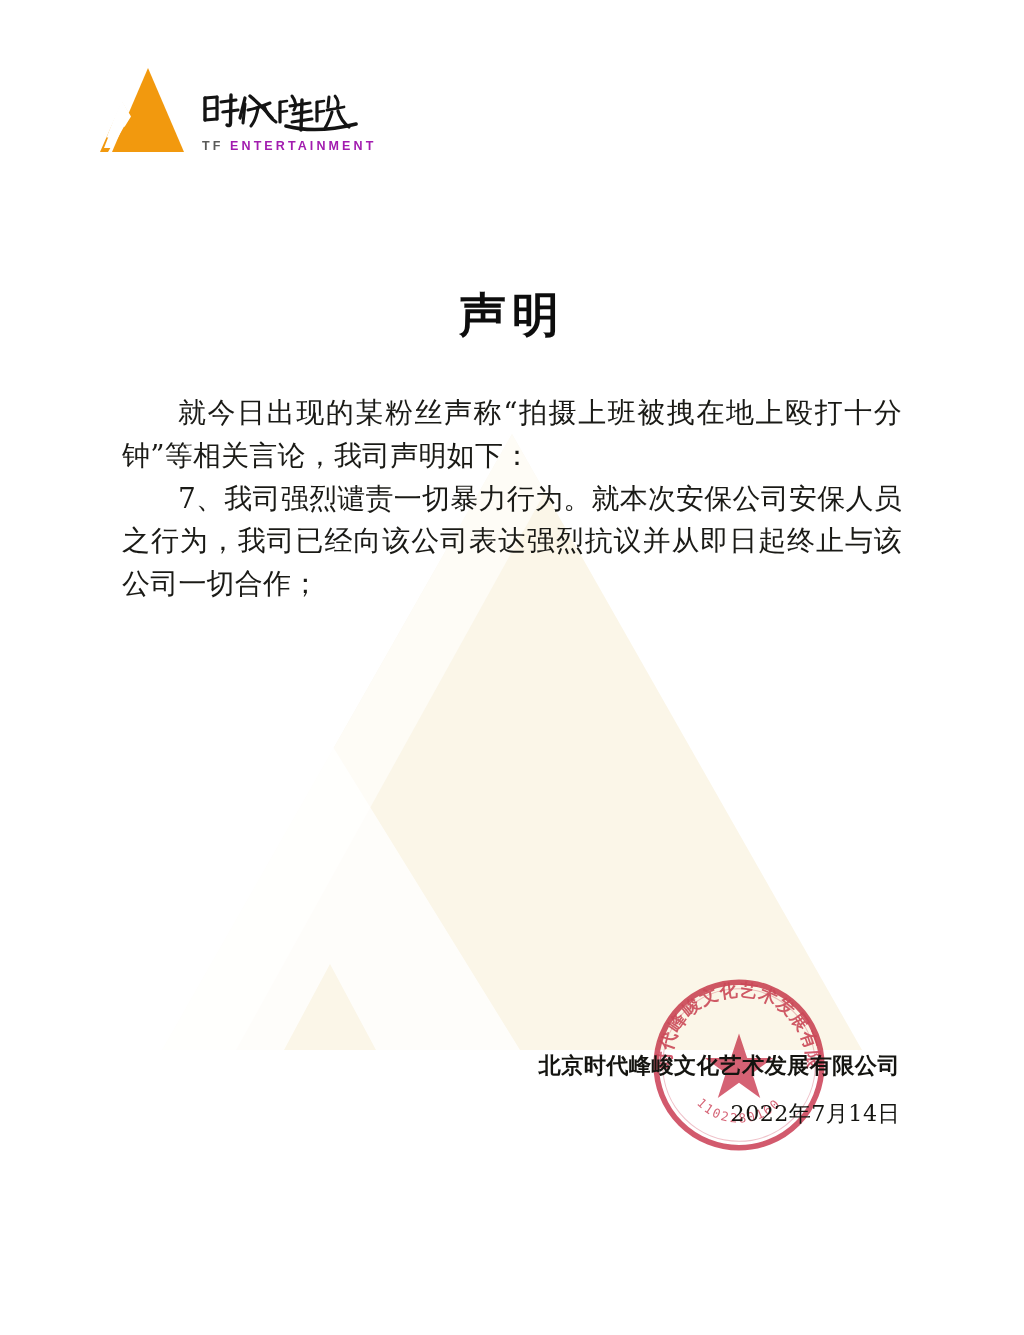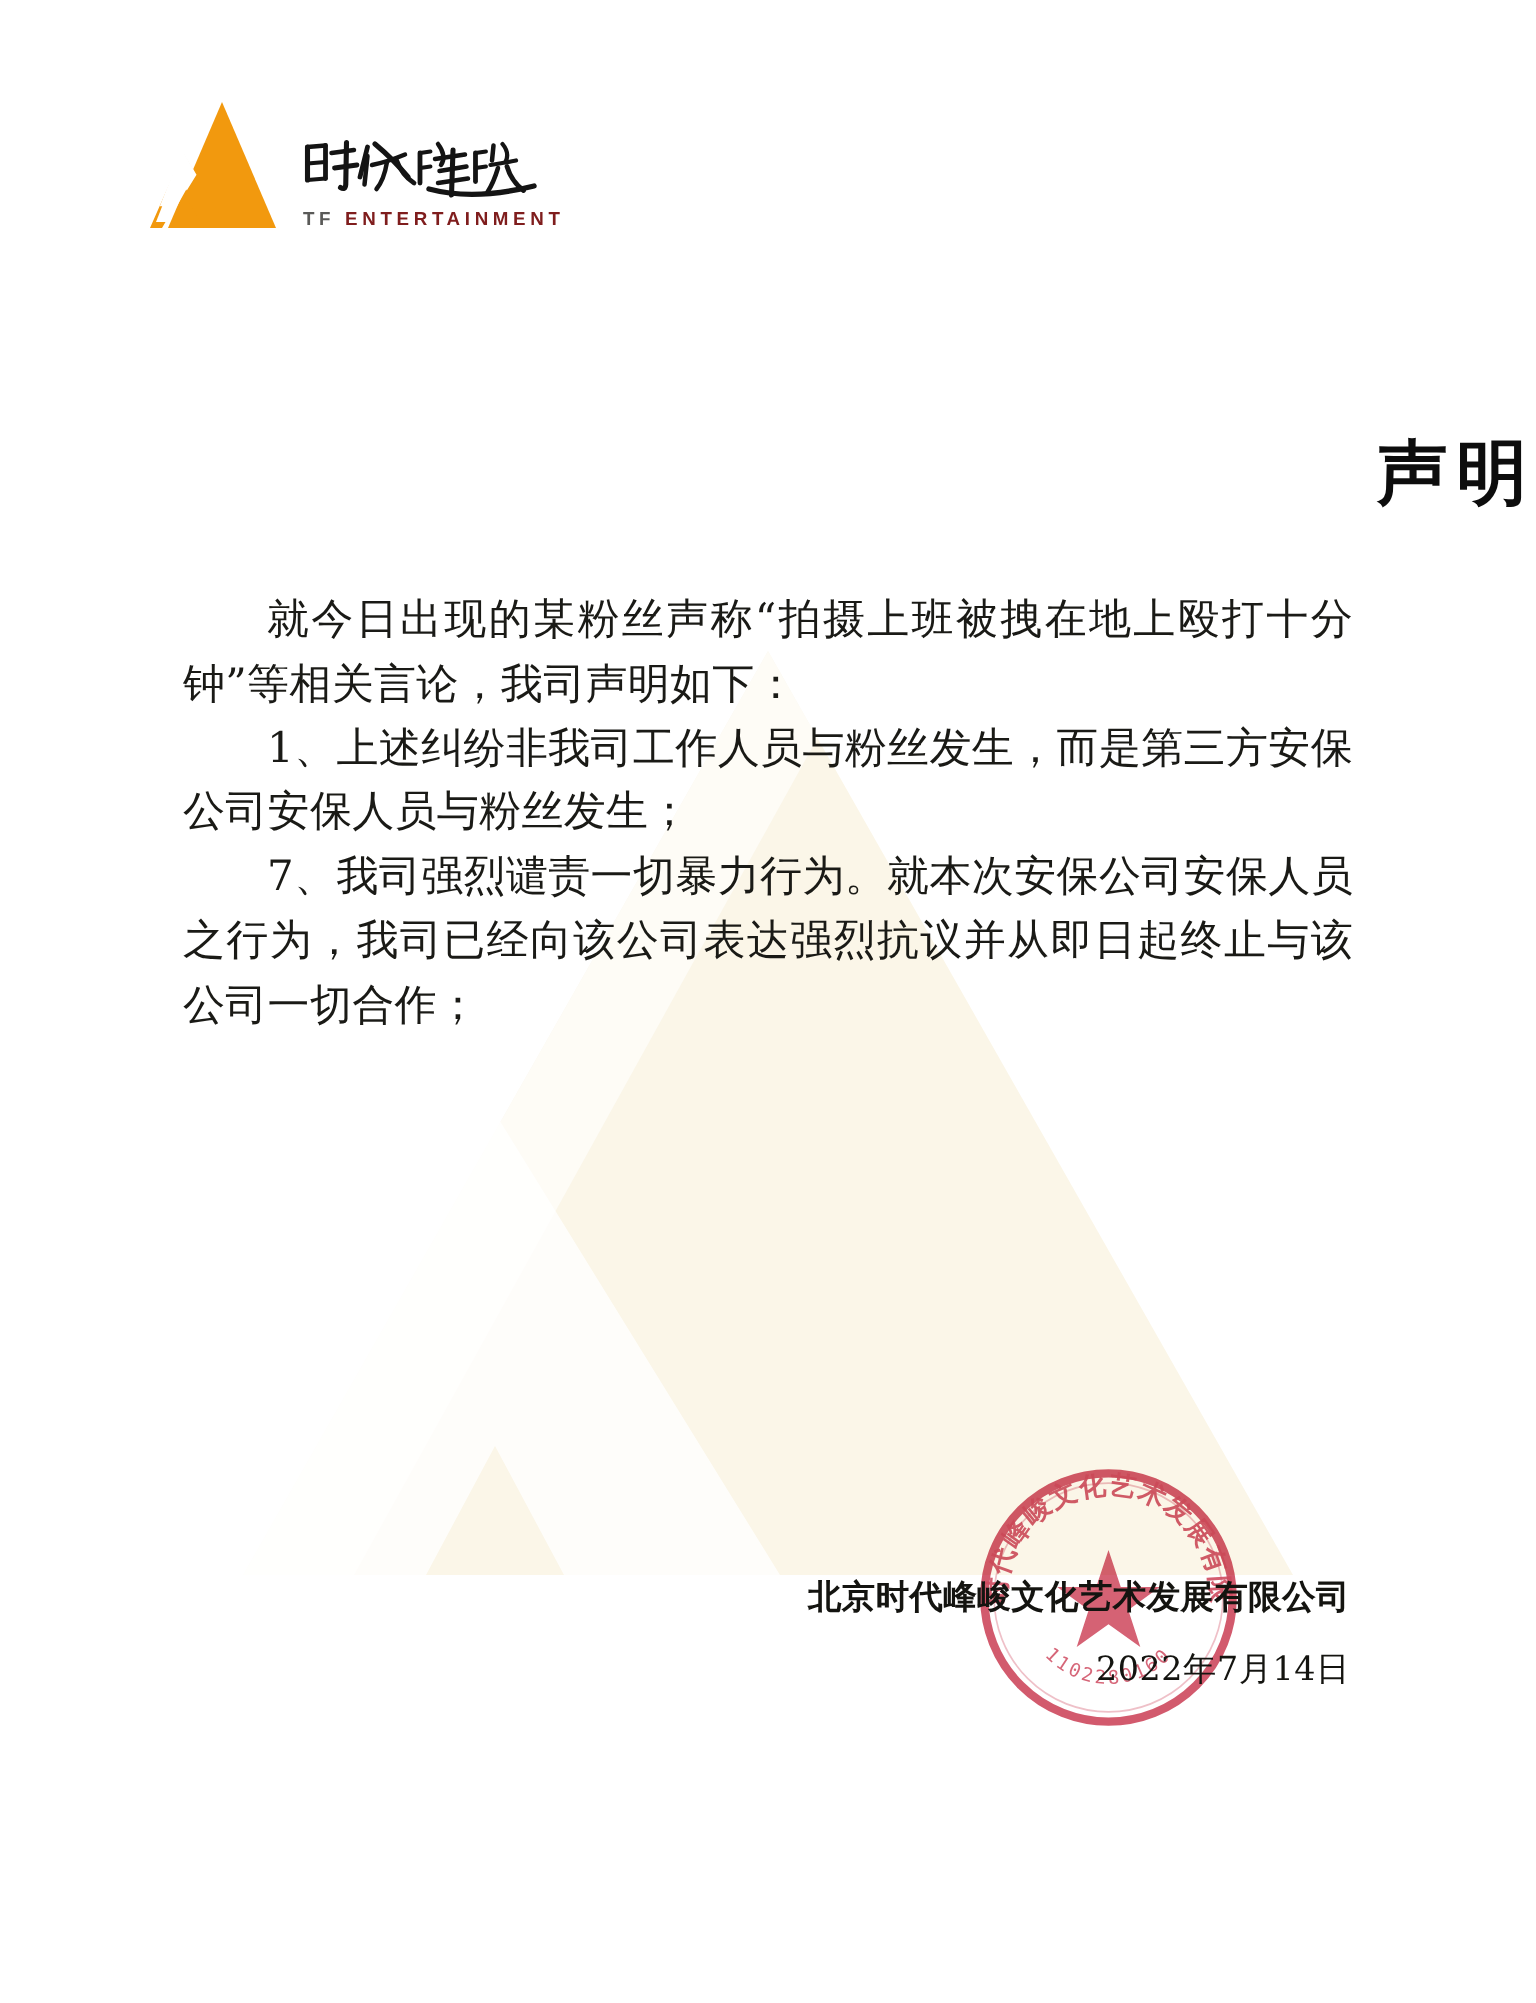--- a/index.html
+++ b/index.html
@@ -60,29 +60,29 @@
   .logo-en {
     margin-top: 2px;
     margin-left: 4px;
     font-family: "Liberation Sans", sans-serif;
     font-size: 12.5px;
     letter-spacing: 3.1px;
     white-space: nowrap;
     line-height: 1;
   }
   .logo-en .tf { color: #5a5a58; font-weight: 600; }
-  .logo-en .ent { color: #7f1d1d; font-weight: 600; }
+  .logo-en .ent { color: #a21caf; font-weight: 600; }
 
   
   .doc-title {
     position: absolute;
     left: 0;
     top: 284px;
     width: 1024px;
-    text-align: right;
+    text-align: center;
     font-family: "DejaVu Sans", "Liberation Sans", sans-serif;
     font-weight: bold;
     font-size: 47px;
     letter-spacing: 6px;
     color: #0d0d0d;
     z-index: 3;
   }
 
   
   .body-text {
@@ -210,21 +210,20 @@
       <div class="logo-en">
         <span class="tf">TF</span><span>&nbsp;</span><span class="ent">ENTERTAINMENT</span>
       </div>
     </div>
   </div>
 
   <div class="doc-title">声明</div>
 
   <div class="body-text">
     <p class="para">就今日出现的某粉丝声称“拍摄上班被拽在地上殴打十分钟”等相关言论，我司声明如下：</p>
-    <p class="para">1、上述纠纷非我司工作人员与粉丝发生，而是第三方安保公司安保人员与粉丝发生；</p>
     <p class="para">7、我司强烈谴责一切暴力行为。就本次安保公司安保人员之行为，我司已经向该公司表达强烈抗议并从即日起终止与该公司一切合作；</p>
   </div>
 
   <svg class="seal" viewBox="0 0 200 200" xmlns="http://www.w3.org/2000/svg" aria-hidden="true">
     <defs>
       <path id="sealArcTop" d="M 26 100 A 74 74 0 0 1 174 100"></path>
       <path id="sealArcBottom" d="M 38 100 A 62 62 0 0 0 162 100"></path>
     </defs>
     <circle cx="100" cy="100" r="89" fill="none" stroke="#c8324a" stroke-width="6" opacity="0.92"></circle>
     <circle cx="100" cy="100" r="82" fill="none" stroke="#c8324a" stroke-width="1.2" opacity="0.35"></circle>

